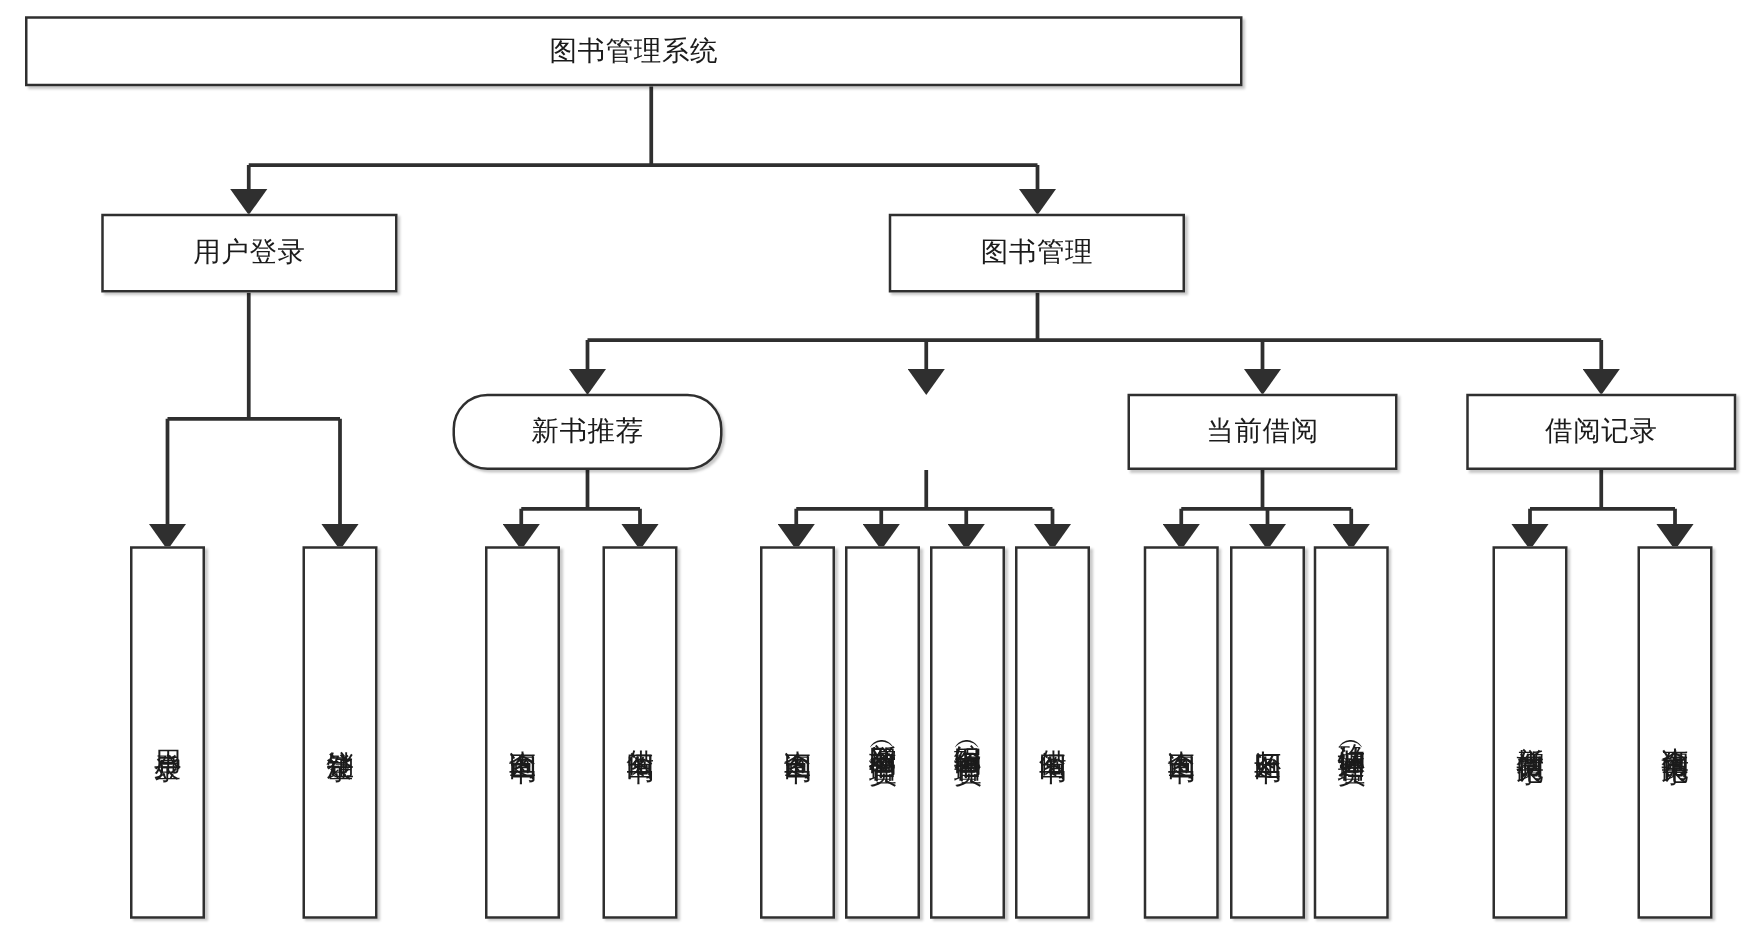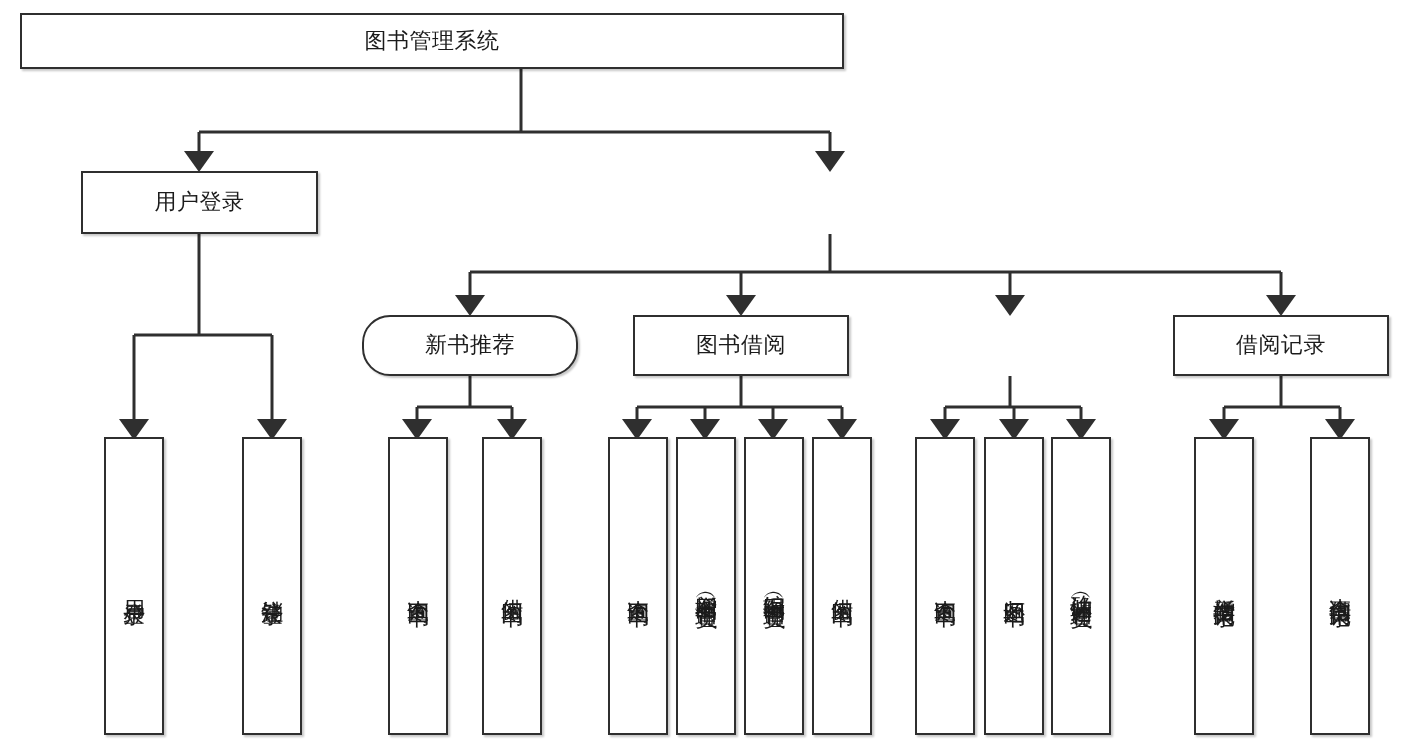--- a/index.html
+++ b/index.html
@@ -116,33 +116,36 @@
       <path d="M1014,407 L1014,428" marker-end="url(#arrow)"></path>
       <path d="M1081,407 L1081,428" marker-end="url(#arrow)"></path>
 
       <path d="M1281,376 L1281,407"></path>
       <path d="M1224,407 L1340,407"></path>
       <path d="M1224,407 L1224,428" marker-end="url(#arrow)"></path>
       <path d="M1340,407 L1340,428" marker-end="url(#arrow)"></path>
     </g>
   </svg>
 
-  <div class="node" style="left:20px; top:13px; width:824px; height:56px;">
+  <div class="node" style="left:20px; top:13px; width:974px; height:56px;">
     <span class="label">图书管理系统</span>
   </div>
 
   <div class="node" style="left:81px; top:171px; width:237px; height:63px;">
     <span class="label">用户登录</span>
   </div>
+  <div class="node" style="left:711px; top:171px; width:237px; height:63px;">
+    <span class="label">图书管理</span>
+  </div>
 
   <div class="node" style="left:362px; top:315px; width:216px; height:61px;border-radius:28px;">
     <span class="label">新书推荐</span>
   </div>
-  <div class="node" style="left:633px; top:315px; width:216px; height:61px;">
-    <span class="label">图书借阅</span>
+  <div class="node" style="left:902px; top:315px; width:216px; height:61px;">
+    <span class="label">当前借阅</span>
   </div>
   <div class="node" style="left:1173px; top:315px; width:216px; height:61px;align-items:center;">
     <span class="label">借阅记录</span>
   </div>
 
   <div class="node vertical" style="left:104px; top:437px; width:60px; height:298px;">
     <span class="label">用户登录</span>
   </div>
   <div class="node vertical" style="left:242px; top:437px; width:60px; height:298px;">
     <span class="label">注销登录</span>

